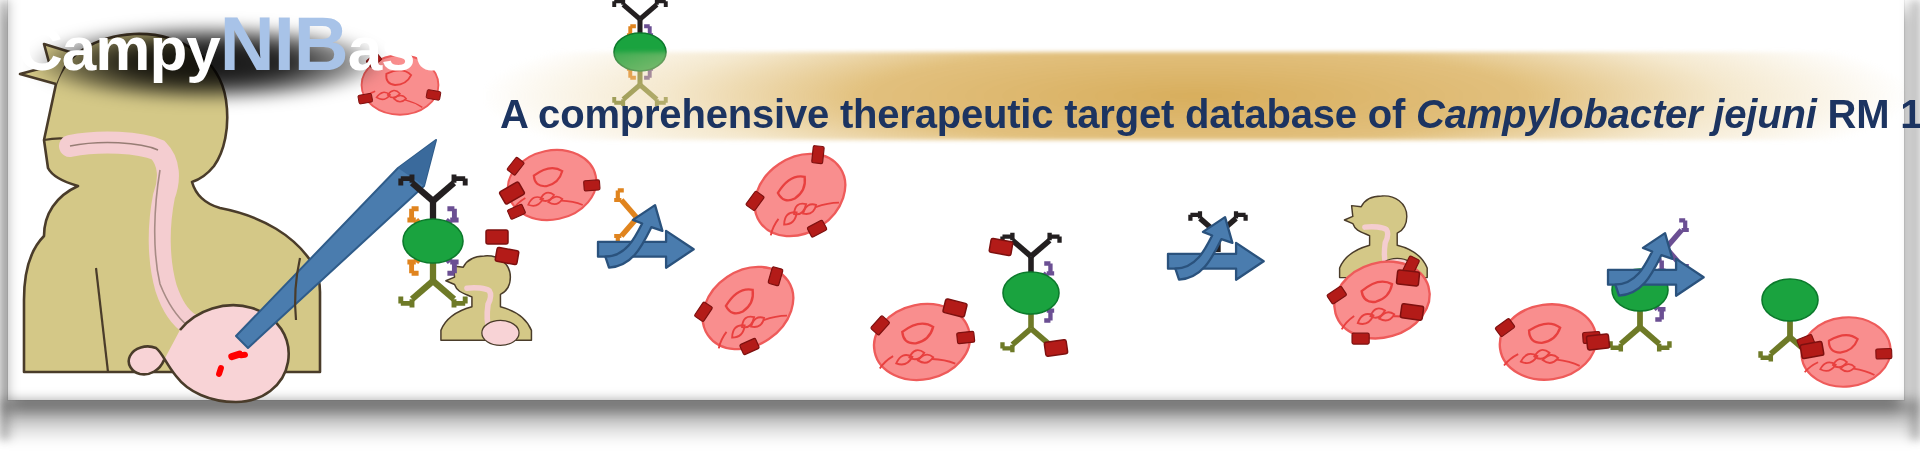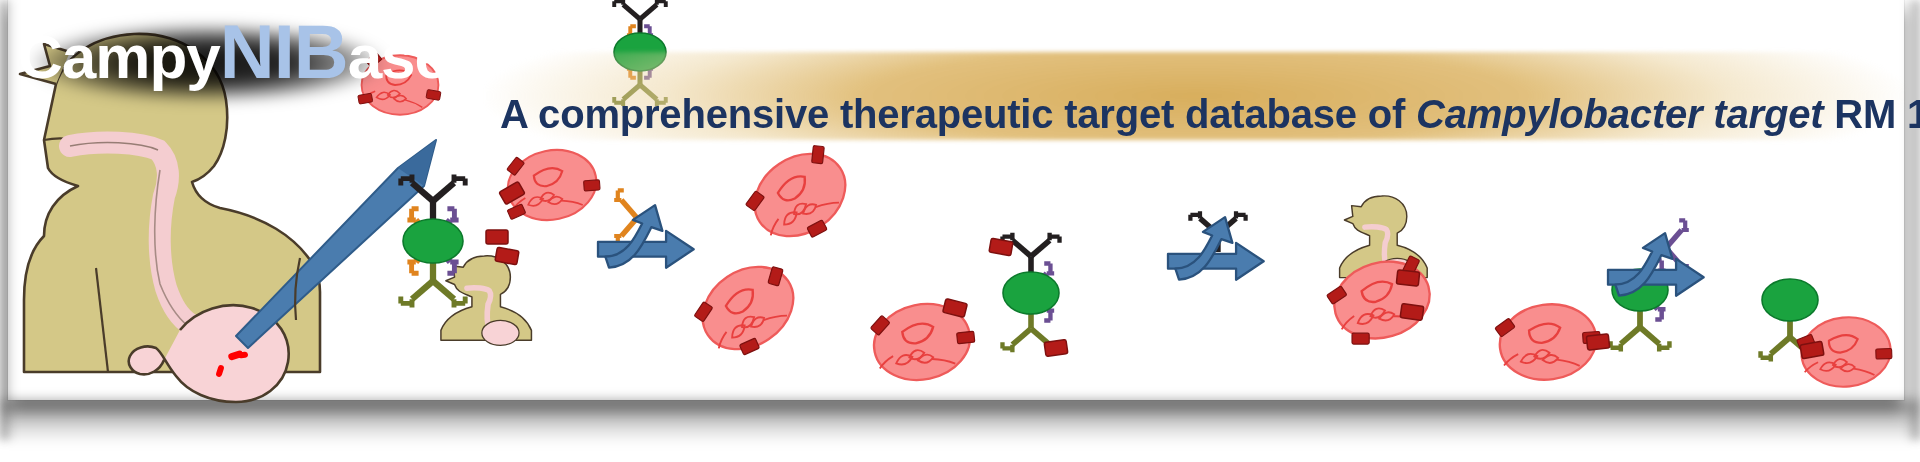--- a/index.html
+++ b/index.html
@@ -41,21 +41,21 @@
   }
   .logo-glow{
     position:absolute;left:0;top:4px;width:380px;height:98px;
     background:radial-gradient(ellipse 54% 46% at 50% 52%,
        rgba(0,0,0,.92) 0%, rgba(0,0,0,.85) 40%,
        rgba(0,0,0,.45) 68%, rgba(0,0,0,0) 88%);
     filter:blur(7px);
   }
   .logo-text{
     position:absolute;left:0;top:0;width:380px;height:104px;
-    line-height:88px;
+    line-height:72px;
     font-family:"Liberation Sans",sans-serif;
     font-weight:bold;
     font-size:62px;
     letter-spacing:-1px;
     white-space:nowrap;
     text-align:right;
   }
   .logo-text .p1,.logo-text .p3{color:#ffffff;}
   .logo-text .p2{color:#a8c3e8;font-size:76px;}
 
@@ -347,16 +347,16 @@
 
   <div id="logo-wrap">
     <div class="logo-glow"></div>
     <div class="logo-text">
       <span class="p1">Campy</span><span class="p2">NIB</span><span class="p3">ase</span>
     </div>
   </div>
 
   <div id="tagline-bar"></div>
   <div id="tagline">
-    <span>A comprehensive therapeutic target database of </span><span class="sp">Campylobacter target</span><span> RM 1221</span>
+    <span>A comprehensive therapeutic target database of </span><span class="sp">Campylobacter jejuni</span><span> RM 1221</span>
   </div>
 
 </div>
 
 </body></html>

